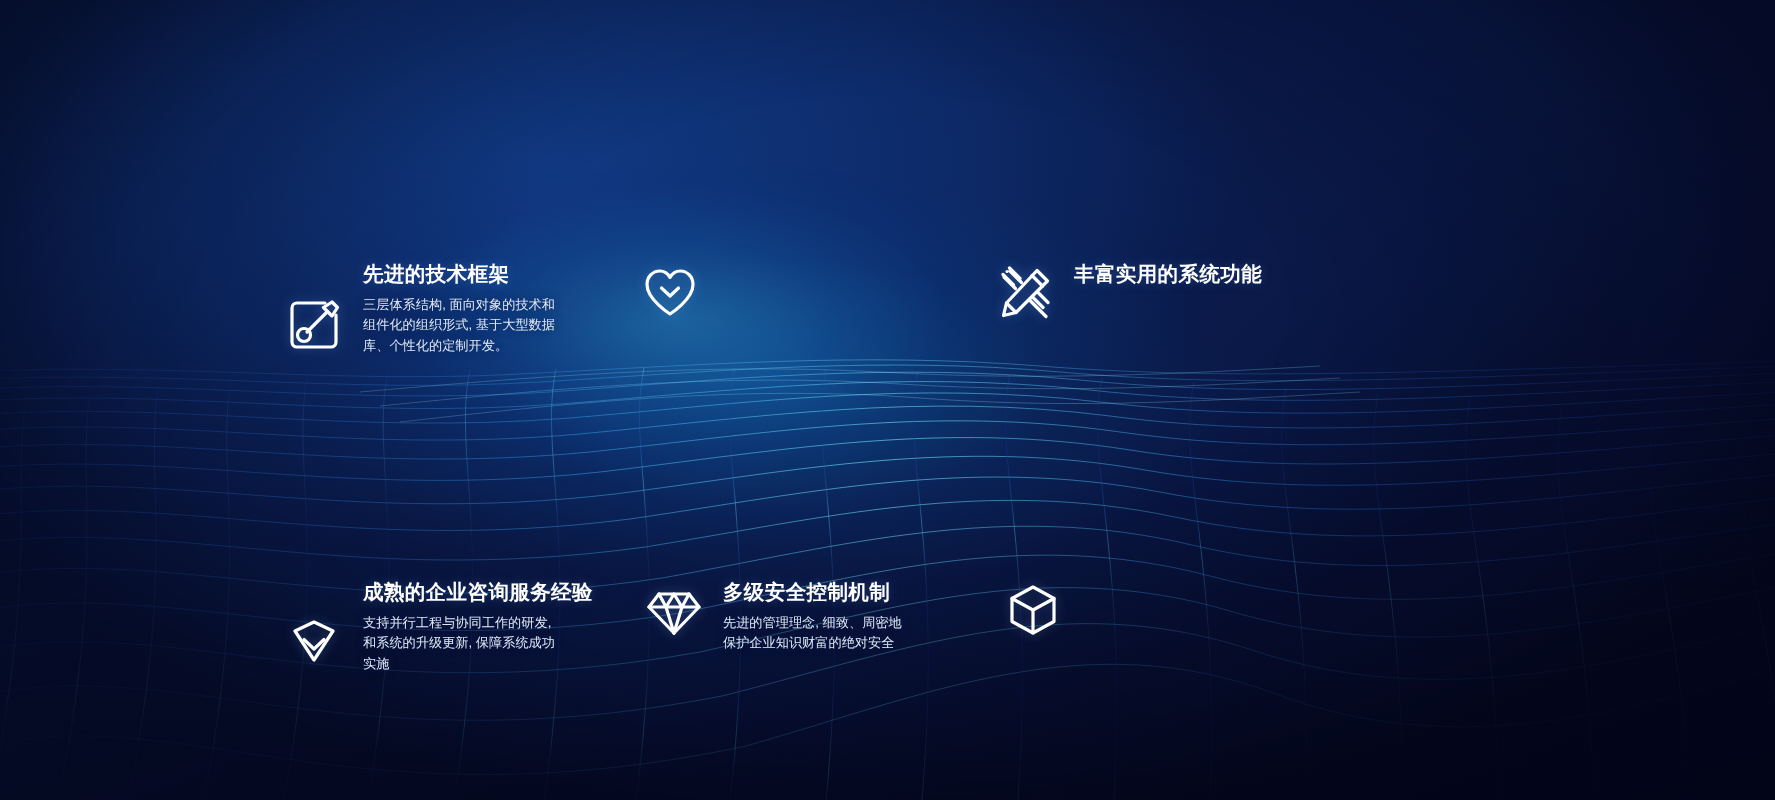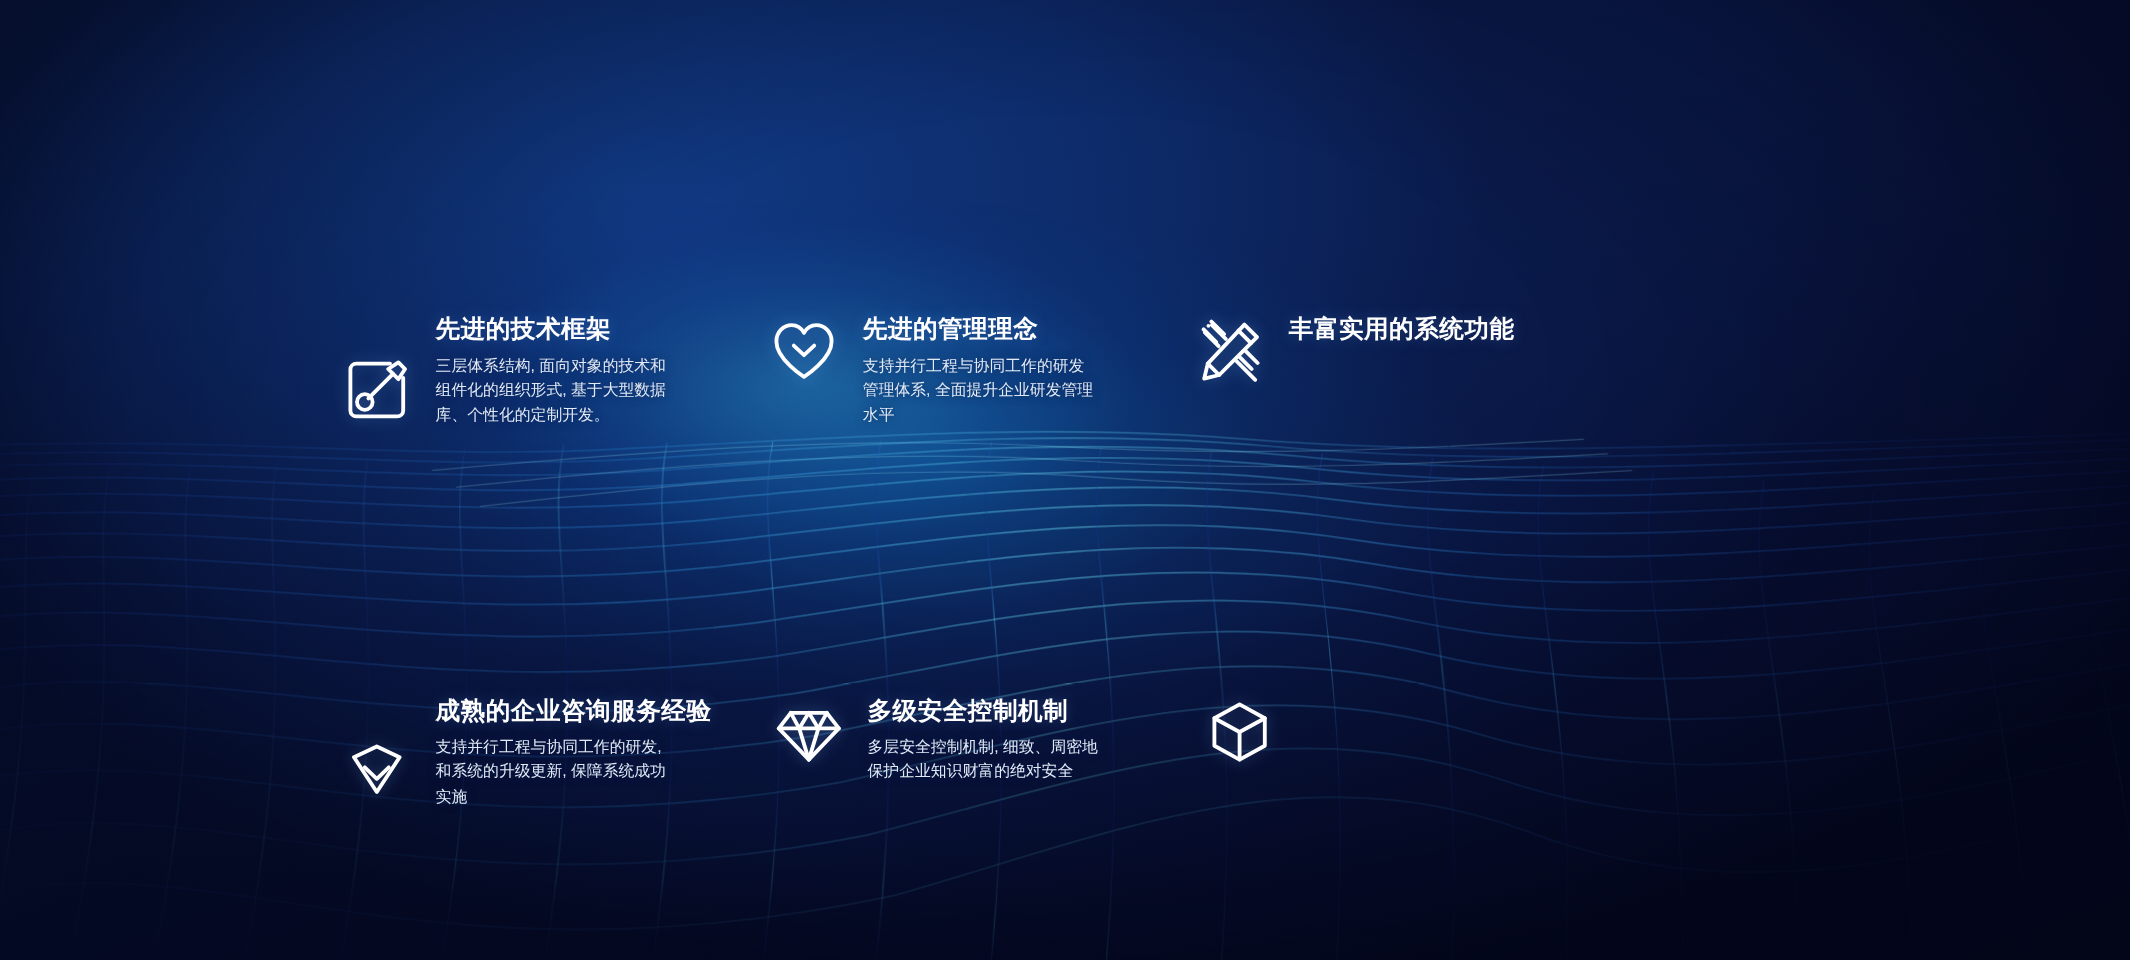--- a/index.html
+++ b/index.html
@@ -199,28 +199,20 @@
         </div>
       </div>
 
       <div class="feature c2">
         <div class="ficon">
           <svg width="58" height="58" viewBox="0 0 58 58" fill="none" stroke="#ffffff" stroke-width="3.2" stroke-linecap="round" stroke-linejoin="round">
             <path d="M29 50 C 29 50 6 35.5 6 20.5 C 6 12.5 12 7 18.8 7 C 23.6 7 27 9.8 29 13.4 C 31 9.8 34.4 7 39.2 7 C 46 7 52 12.5 52 20.5 C 52 35.5 29 50 29 50 Z"></path>
             <path d="M20.5 24 L29 32 L37.5 24"></path>
           </svg>
         </div>
-        <div class="ftext">
-          <div class="fhead">先进的管理理念</div>
-          <div class="fdesc">
-            <div>支持并行工程与协同工作的研发</div>
-            <div>管理体系, 全面提升企业研发管理</div>
-            <div>水平</div>
-          </div>
-        </div>
       </div>
 
       <div class="feature c3">
         <div class="ficon">
           <svg width="58" height="58" viewBox="0 0 58 58" fill="none" stroke="#ffffff" stroke-width="3.2" stroke-linecap="round" stroke-linejoin="round">
             <path d="M41 6.5 L51.5 17 L20 48.5 L7.5 51.5 L10.5 39 Z"></path>
             <path d="M36 11.5 L46.5 22"></path>
             <path d="M10.5 39 L20 48.5"></path>
             <path d="M14 7 L25.5 18.5 M8 13 L19.5 24.5 M11 7.5 L11 7.5"></path>
             <path d="M7 10.5 L17.5 21 M13.5 4 L24 14.5"></path>
@@ -262,21 +254,21 @@
             <path d="M14 12 H44 L54 25 L29 51 L4 25 Z"></path>
             <path d="M4 25 H54"></path>
             <path d="M14 12 L21 25 L29 51"></path>
             <path d="M44 12 L37 25 L29 51"></path>
             <path d="M21 25 L29 12 L37 25"></path>
           </svg>
         </div>
         <div class="ftext">
           <div class="fhead">多级安全控制机制</div>
           <div class="fdesc">
-            <div>多层安全控制机制, 细致、周密地</div>
+            <div>先进的管理理念, 细致、周密地</div>
             <div>保护企业知识财富的绝对安全</div>
           </div>
         </div>
       </div>
 
       <div class="feature c3">
         <div class="ficon">
           <svg width="58" height="58" viewBox="0 0 58 58" fill="none" stroke="#ffffff" stroke-width="3.2" stroke-linecap="round" stroke-linejoin="round">
             <path d="M29 5 L50 16.5 V39.5 L29 51 L8 39.5 V16.5 Z"></path>
             <path d="M8 16.5 L29 28 L50 16.5"></path>

